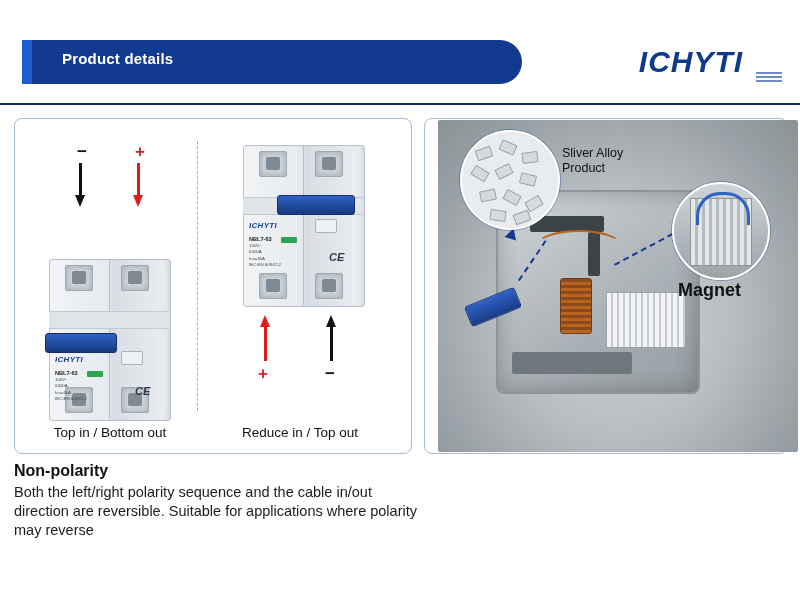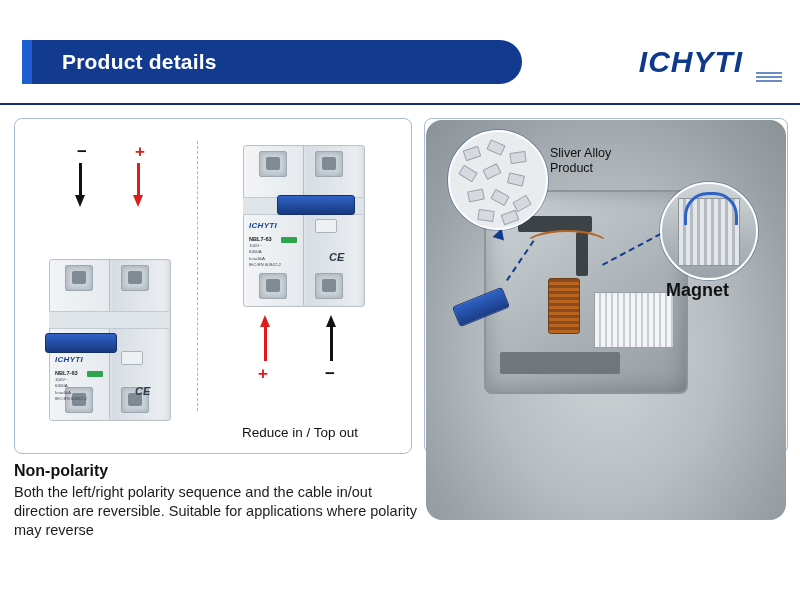--- a/index.html
+++ b/index.html
@@ -19,21 +19,21 @@
     width: 500px; height: 44px;
     background: #123a8f;
     border-radius: 0 22px 22px 0;
   }
   .header-accent {
     position:absolute; left: 22px; top: 40px; width: 10px; height: 44px;
     background: #1d5fd0;
   }
   .header-title {
     position: absolute; left: 62px; top: 50px;
-    font-size: 21px; font-weight: bold; color: #ffffff;
+    font-size: 15px; font-weight: bold; color: #ffffff;
     letter-spacing: .2px;
   }
   .header-rule {
     position:absolute; left:0; top:103px; width:800px; height:2px;
     background:#0e2f74;
   }
   
   .logo-box {
     position:absolute; right: 14px; top: 36px; width: 190px; height: 52px;
   }
@@ -134,22 +134,22 @@
   
   .arrow { position:absolute; }
   .arrow-line { position:absolute; left:50%; margin-left:-1.5px; width:3px; }
   .arrow-head { position:absolute; left:50%; margin-left:-5px; width:0; height:0; }
   .sign {
     position:absolute; font-size:17px; font-weight:bold; line-height:1;
   }
 
   
   .photo {
-    position:absolute; left:1px; top:1px; width:360px; height:400px;
-    border-radius:16px; overflow:hidden;
+    position:absolute; left:13px; top:1px; width:360px; height:332px;
+    border-radius:2px; overflow:hidden;
     background: radial-gradient(ellipse at 50% 58%, #cfd4d7 0%, #b7bdc1 45%, #9aa1a6 78%, #8a9296 100%);
   }
   .mech-shell {
     position:absolute; left:58px; top:70px; width:200px; height:200px;
     background: linear-gradient(145deg,#cfd5d8,#aab1b6 60%,#959da2);
     border:2px solid #8d959a; border-radius:8px;
     box-shadow: inset 0 0 22px rgba(0,0,0,.25);
   }
   .mech-dark {
     position:absolute; background:#3c4347; border-radius:2px;
@@ -278,20 +278,21 @@
     <div class="arrow-line" style="top:0; height:34px; background:#111;"></div>
     <div class="arrow-head" style="top:32px; border-left:5px solid transparent; border-right:5px solid transparent; border-top:12px solid #111;"></div>
   </div>
 
   <div class="sign" style="left:120px; top:24px; color:#e01b1b;">+</div>
   <div class="arrow" style="left:113px; top:44px; width:20px; height:46px;">
     <div class="arrow-line" style="top:0; height:34px; background:#e01b1b;"></div>
     <div class="arrow-head" style="top:32px; border-left:5px solid transparent; border-right:5px solid transparent; border-top:12px solid #e01b1b;"></div>
   </div>
 
+  <div class="sub-label lbl-a">Top in / Bottom out</div>
 
   <div class="breaker" style="left:228px; top:26px; width:120px; height:160px;">
     <div class="brk-body"></div>
     <div class="brk-split"></div>
     <div class="notch" style="top:52px;"></div>
 
     <div class="term" style="left:16px; top:6px;">
         <div class="term-hole"></div>
       </div>
     <div class="term" style="left:72px; top:6px;">

